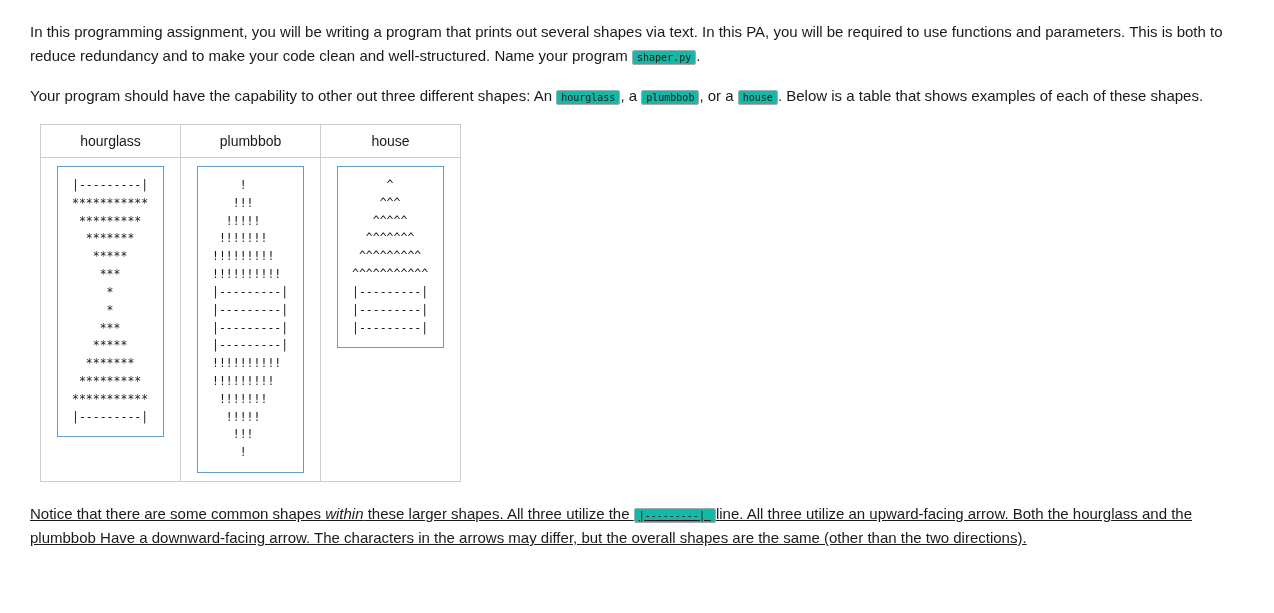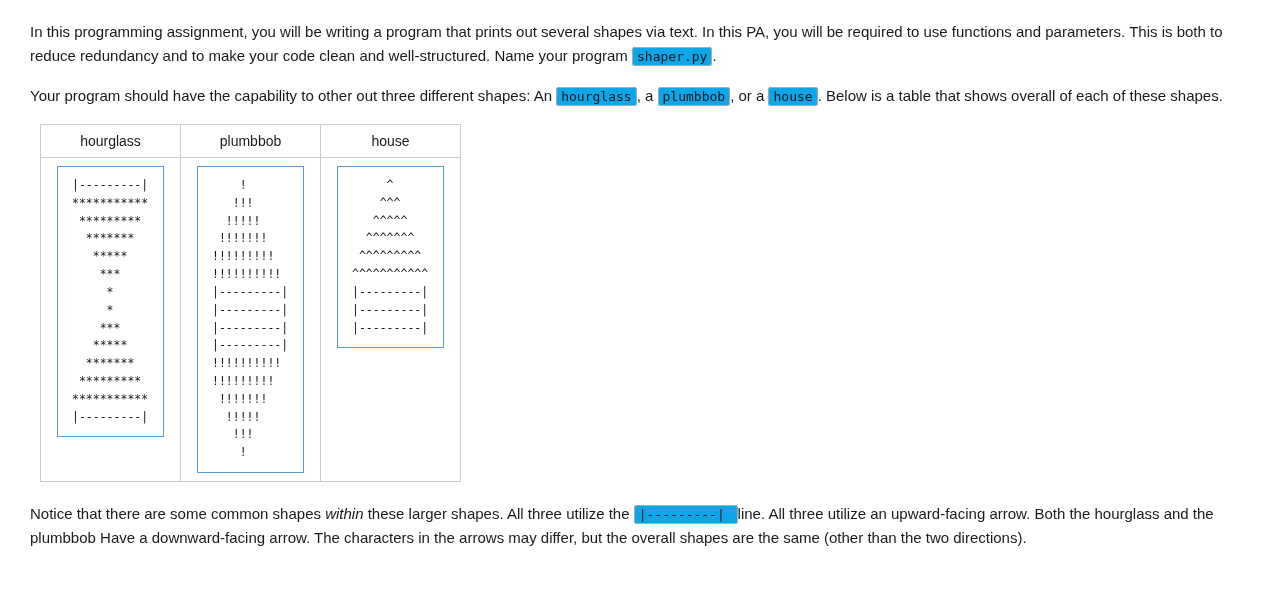--- a/index.html
+++ b/index.html
@@ -18,25 +18,25 @@
     .intro-paragraph {
       margin-bottom: 16px;
       line-height: 1.6;
     }
     .second-paragraph {
       margin-bottom: 16px;
       line-height: 1.6;
     }
     code.inline-code {
       font-family: monospace;
-      font-size: 13px;
+      font-size: 10px;
       border: 1px solid #aaa;
       border-radius: 3px;
       padding: 1px 4px;
-      background: #0ea5e9;
+      background: #14b8a6;
     }
     .shapes-table {
       border-collapse: collapse;
       margin-bottom: 20px;
       margin-left: 10px;
     }
     .shapes-table th, .shapes-table td {
       border: 1px solid #ccc;
       padding: 8px 16px;
       vertical-align: top;
@@ -57,34 +57,35 @@
       padding: 10px 14px;
       font-family: monospace;
       font-size: 11.5px;
       line-height: 1.55;
       white-space: pre;
       display: inline-block;
       min-width: 100%;
     }
     .notice-paragraph {
       line-height: 1.6;
+      text-decoration: underline;
     }
     em {
       font-style: italic;
     }
   </style>
 </head>
 <body>
 
 <p class="intro-paragraph">
   <span>In this programming assignment, you will be writing a program that prints out several shapes via text. In this PA, you will be required to use functions and parameters. This is both to reduce redundancy and to make your code clean and well-structured. Name your program </span><code class="inline-code">shaper.py</code><span>.</span>
 </p>
 
 <p class="second-paragraph">
-  <span>Your program should have the capability to other out three different shapes: An </span><code class="inline-code">hourglass</code><span>, a </span><code class="inline-code">plumbbob</code><span>, or a </span><code class="inline-code">house</code><span>. Below is a table that shows overall of each of these shapes.</span>
+  <span>Your program should have the capability to other out three different shapes: An </span><code class="inline-code">hourglass</code><span>, a </span><code class="inline-code">plumbbob</code><span>, or a </span><code class="inline-code">house</code><span>. Below is a table that shows examples of each of these shapes.</span>
 </p>
 
 <table class="shapes-table">
   <thead>
     <tr>
       <th>hourglass</th>
       <th>plumbbob</th>
       <th>house</th>
     </tr>
   </thead>

